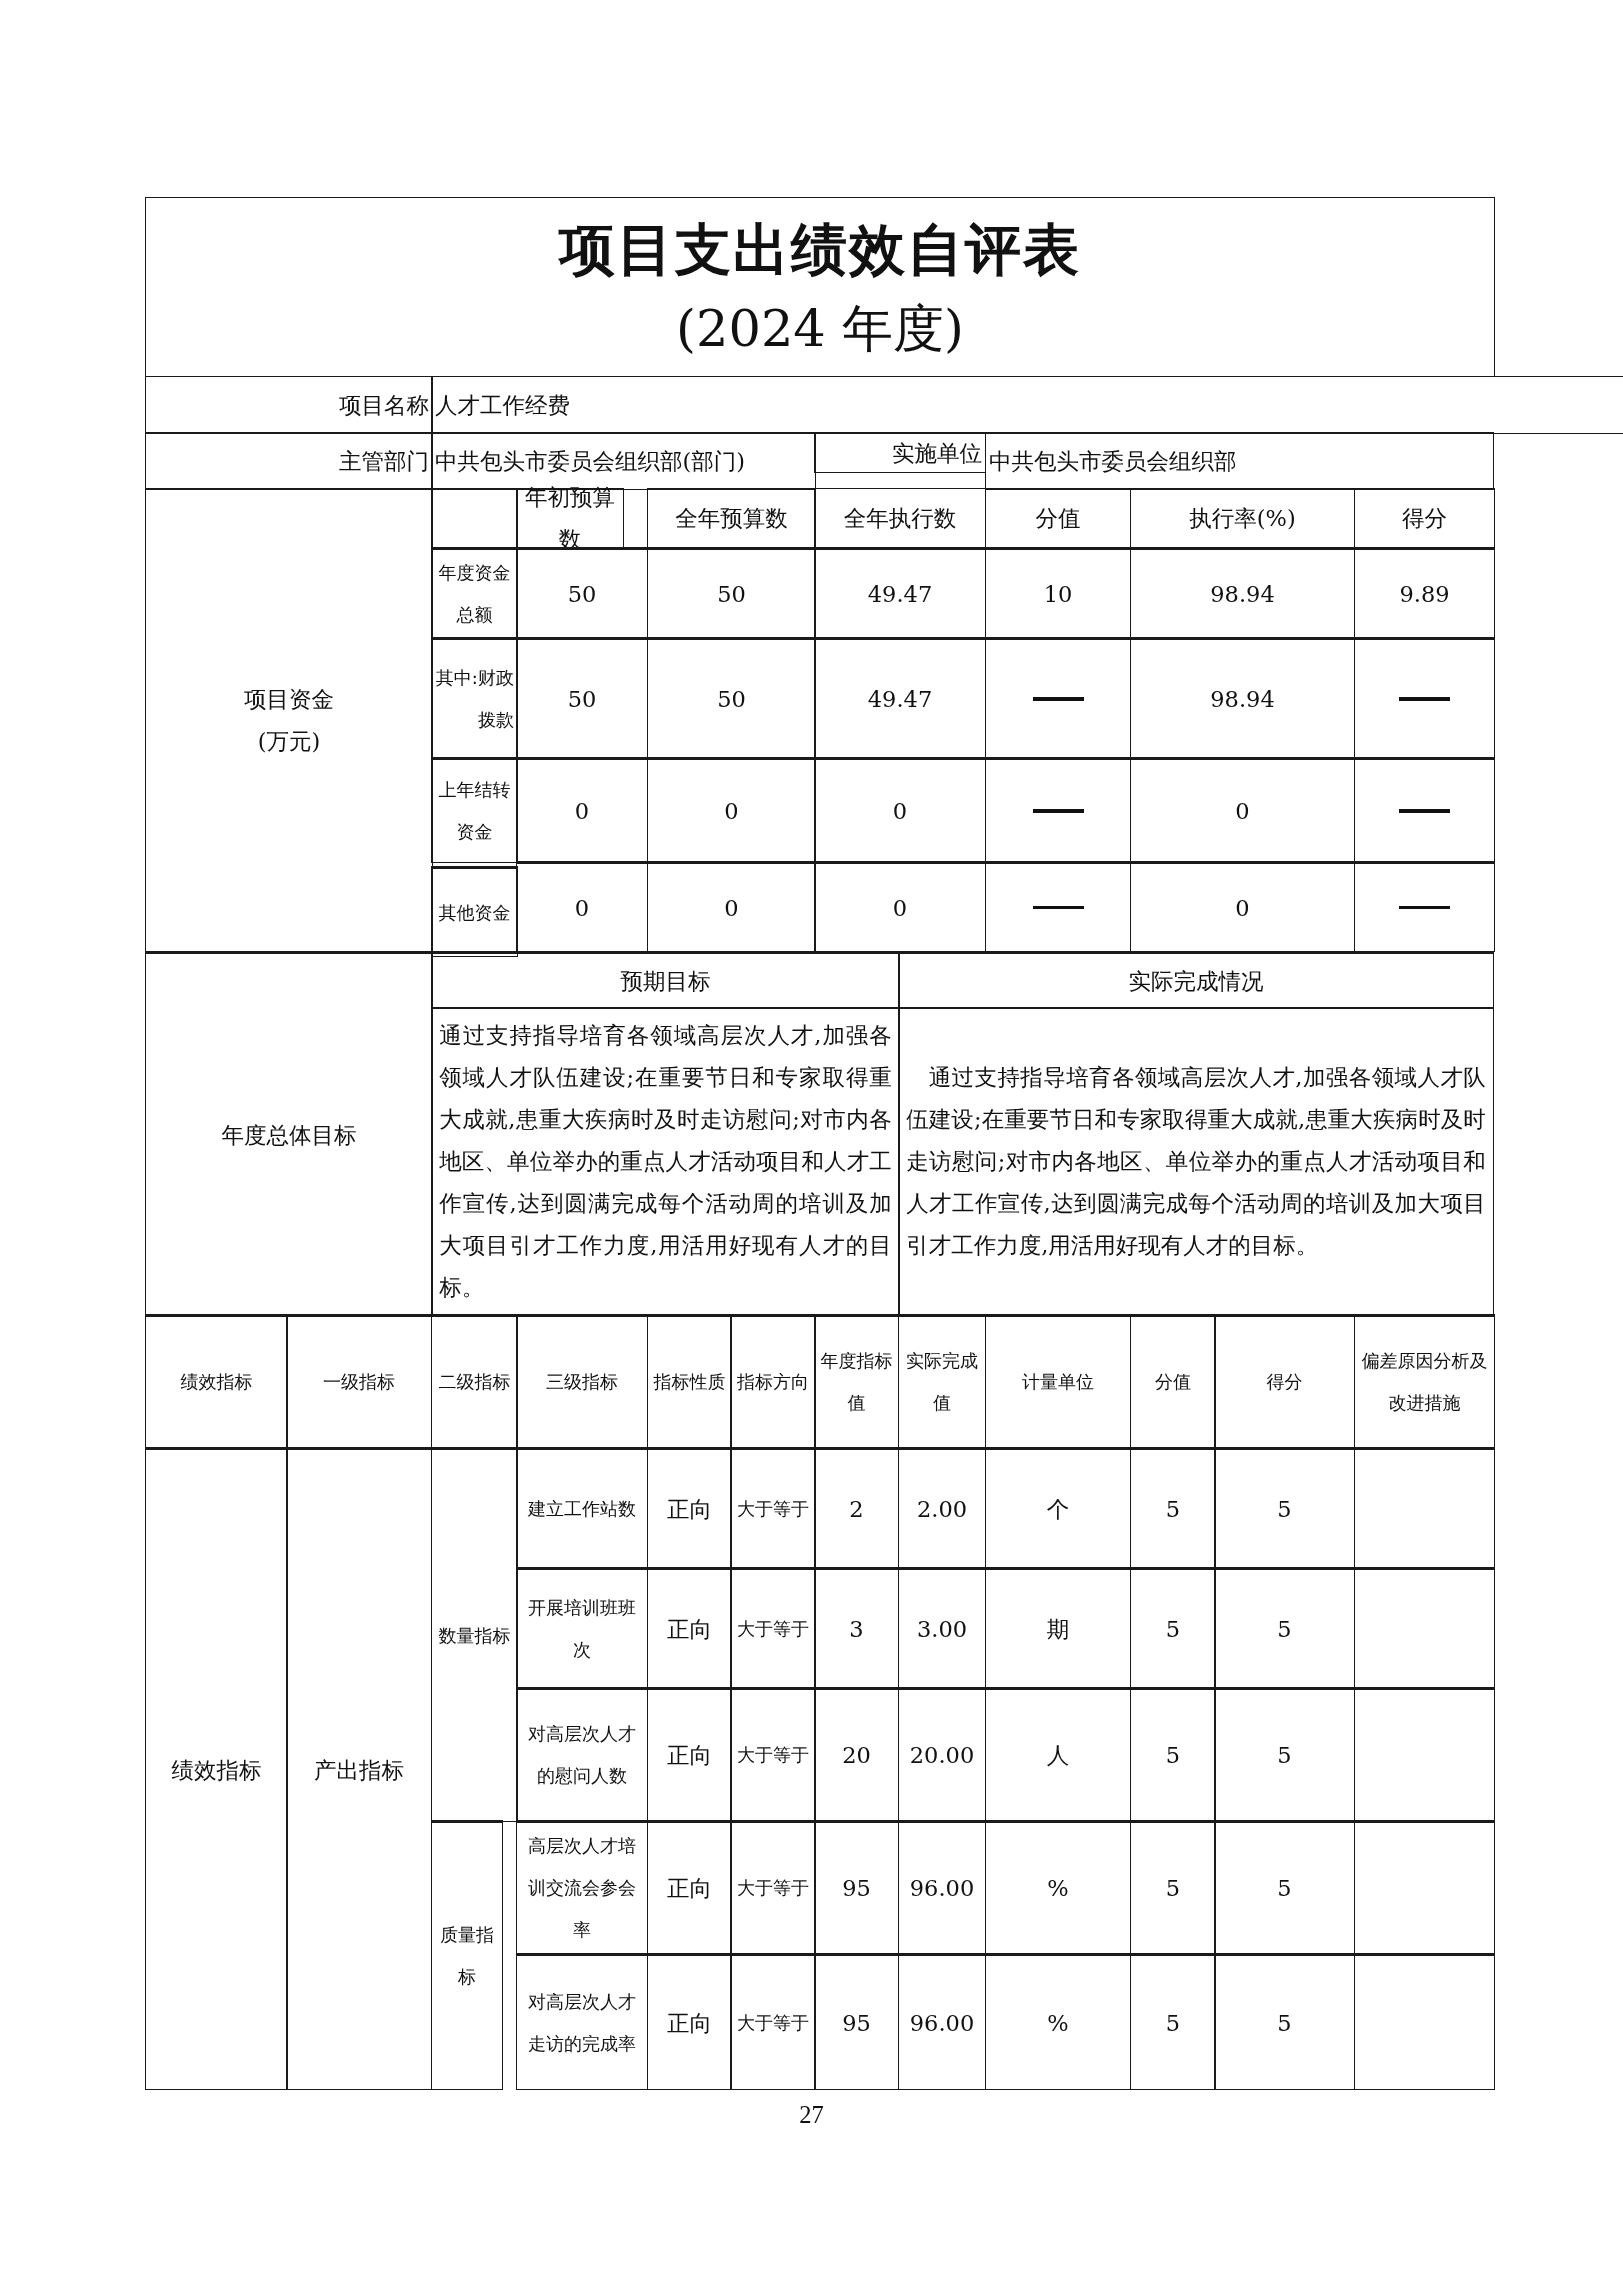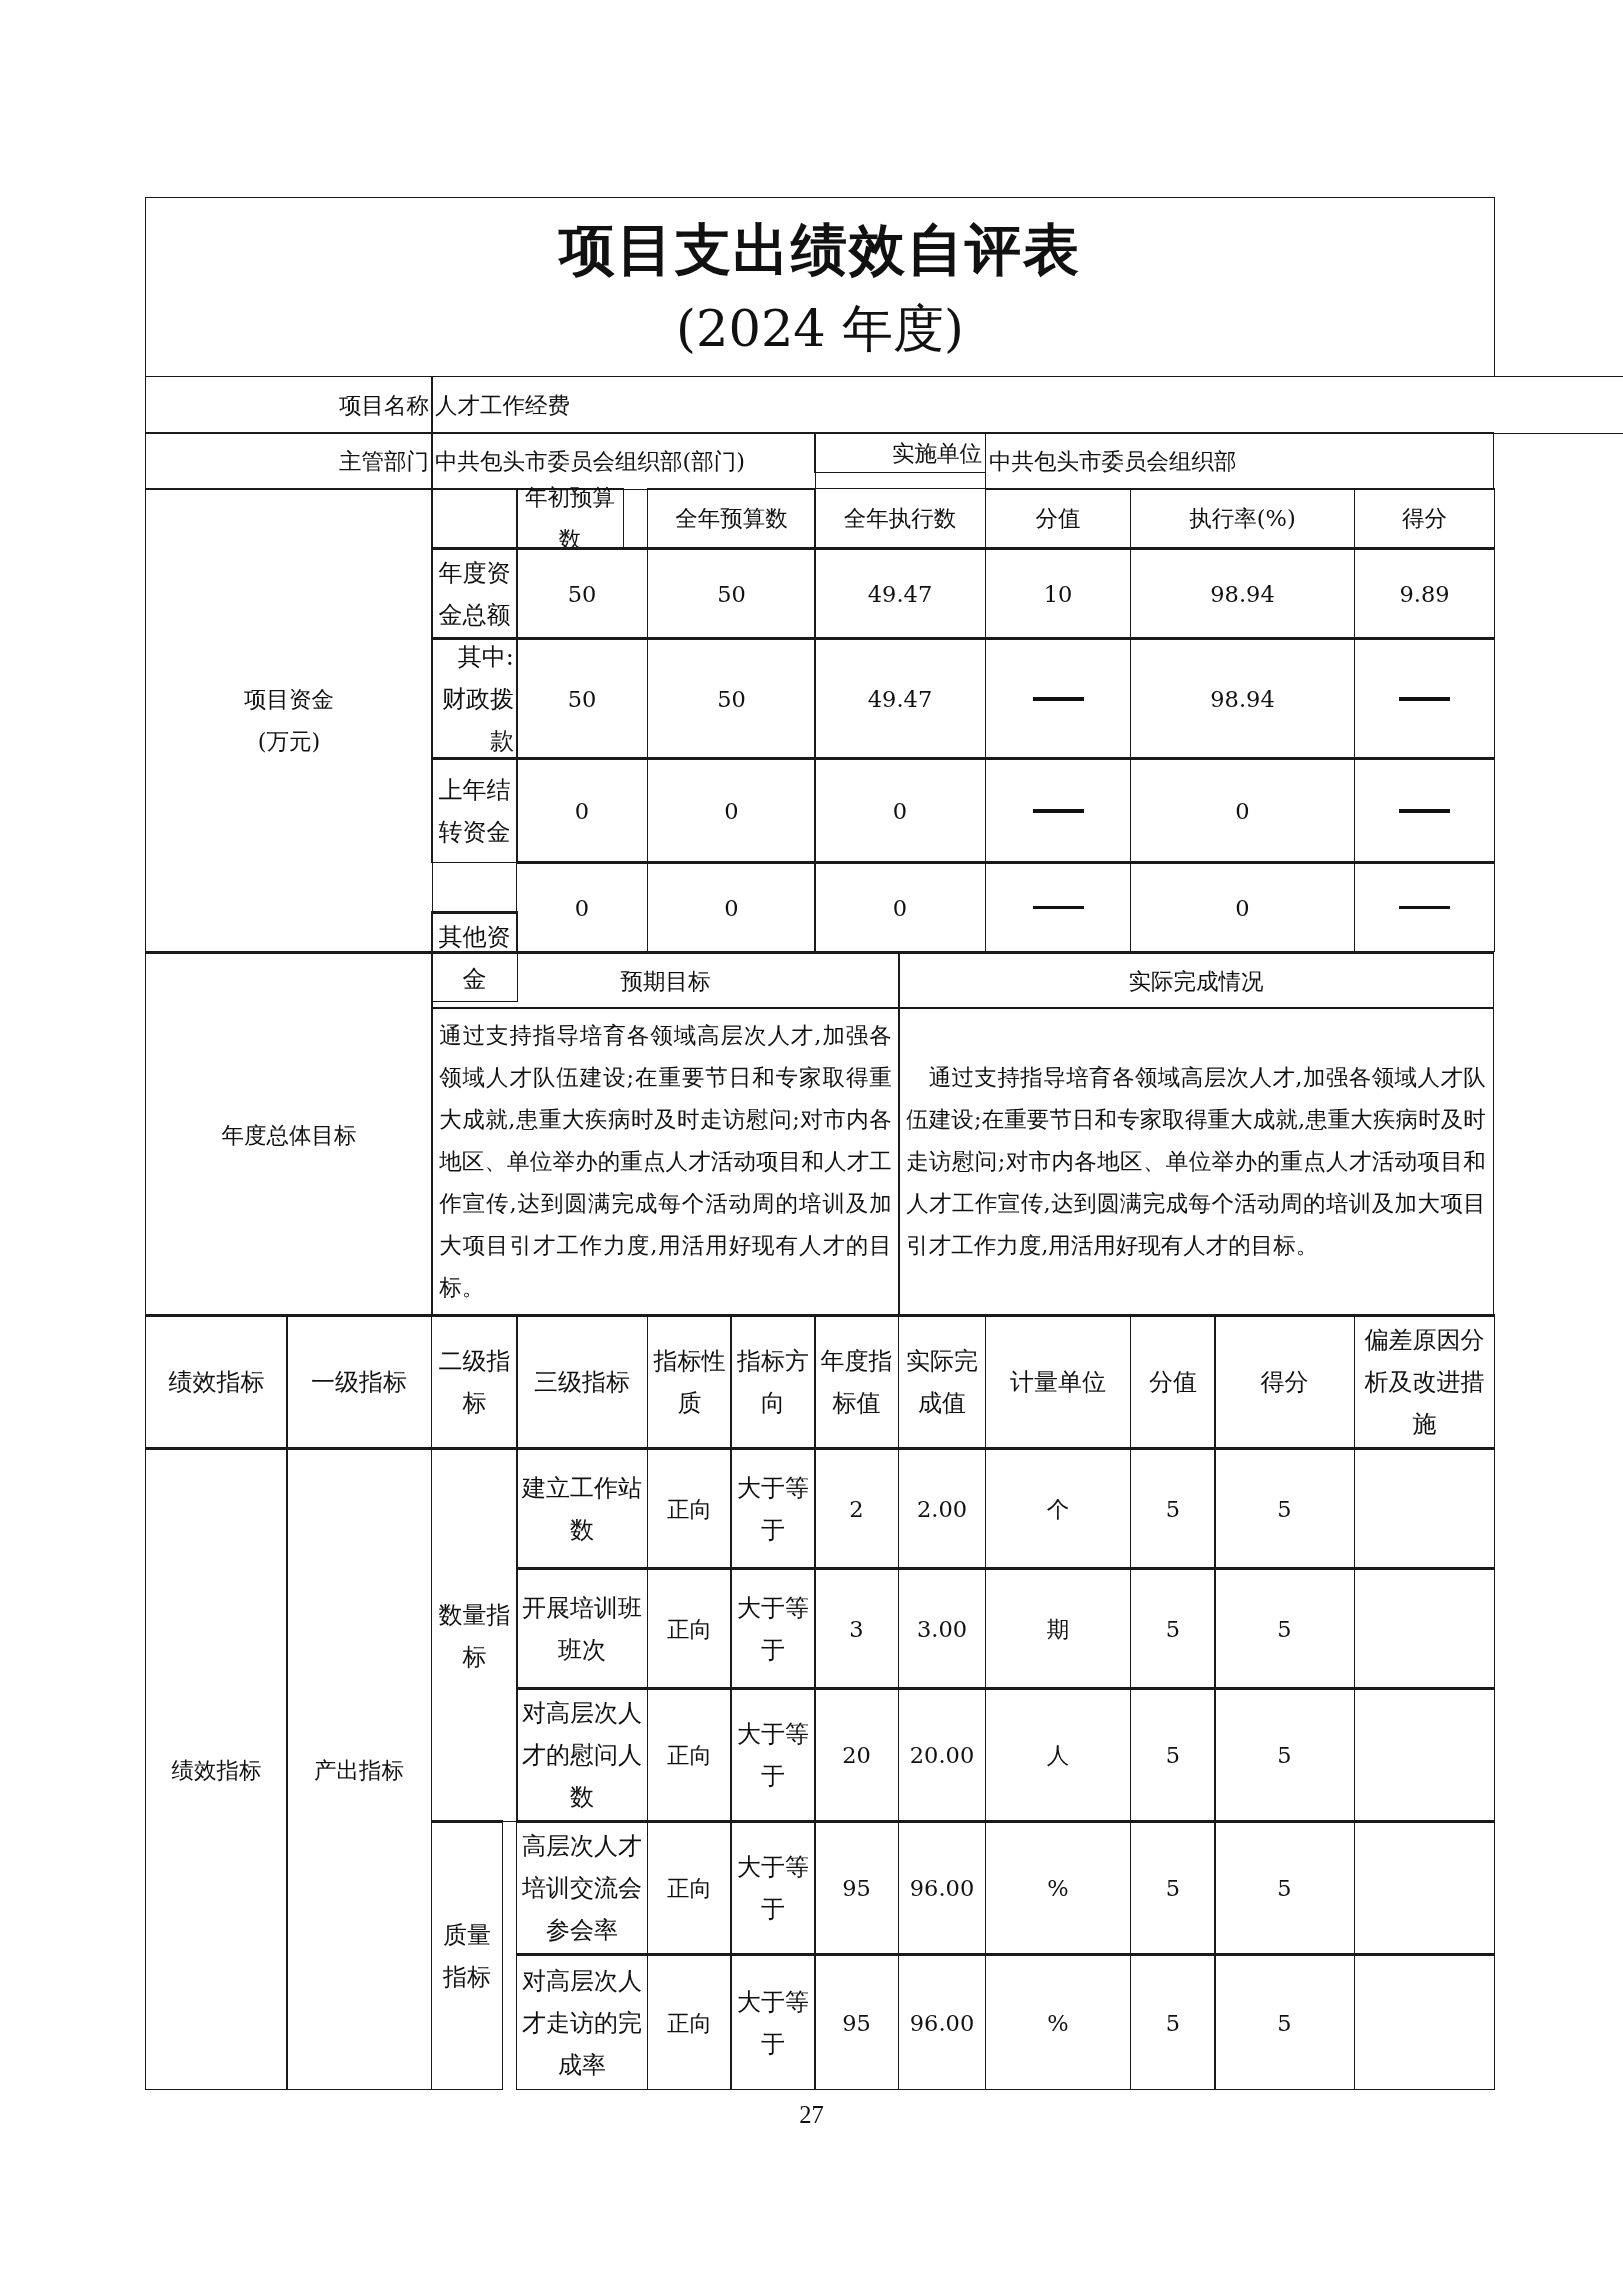--- a/index.html
+++ b/index.html
@@ -4,21 +4,21 @@
 <style>
   html, body { margin:0; padding:0; background:#ffffff; }
   body { width:1623px; height:2295px; position:relative; overflow:hidden;
          font-family:"DejaVu Serif","Liberation Serif",serif; color:#111; }
   .cell { position:absolute; box-sizing:border-box; border:1.5px solid #1a1a1a;
           display:flex; align-items:center; justify-content:center; text-align:center;
           font-size:22.5px; line-height:42px; padding:0 3.1px; }
   .cell.thick-t { border-top-width:3.1px; }
   .left { justify-content:flex-start; text-align:left; }
   .right { justify-content:flex-end; text-align:right; }
-  .narrow { font-size:24px; line-height:42px; word-break:break-all; }
+  .narrow { font-size:18px; line-height:42px; word-break:break-all; }
   .dash { display:inline-block; width:51px; height:3.1px; background:#111; }
   .title1 { font-size:56px; font-weight:bold; line-height:82px; letter-spacing:2px; }
   .title2 { font-size:51px; line-height:77px; }
   .goal-text { font-size:22.5px; line-height:42px; text-align:justify; padding:0 4.1px; }
   .pagenum { position:absolute; left:0; width:100%; top:2101px; text-align:center;
              font-family:"Liberation Serif",serif; font-size:24.5px; }
 </style>
 </head>
 <body>
 
@@ -67,21 +67,21 @@
     <div class="cell thick-t" style="left: 516px; top: 757px; width: 132px; height: 106px;">0</div>
     <div class="cell thick-t" style="left: 647px; top: 757px; width: 169px; height: 106px;">0</div>
     <div class="cell thick-t" style="left: 814px; top: 757px; width: 172px; height: 106px;">0</div>
     <div class="cell thick-t" style="left: 985px; top: 757px; width: 146px; height: 106px;">
       <span class="dash"></span>
     </div>
     <div class="cell thick-t" style="left: 1130px; top: 757px; width: 225px; height: 106px;">0</div>
     <div class="cell thick-t" style="left: 1354px; top: 757px; width: 141px; height: 106px;">
       <span class="dash"></span>
     </div>
-    <div class="cell narrow thick-t" style="left: 431px; top: 911px; width: 87px; height: 91px;">其他资金</div>
+    <div class="cell narrow thick-t" style="left: 431px; top: 866px; width: 87px; height: 91px;">其他资金</div>
     <div class="cell thick-t" style="left: 516px; top: 861px; width: 132px; height: 91px;">0</div>
     <div class="cell thick-t" style="left: 647px; top: 861px; width: 169px; height: 91px;">0</div>
     <div class="cell thick-t" style="left: 814px; top: 861px; width: 172px; height: 91px;">0</div>
     <div class="cell thick-t" style="left: 985px; top: 861px; width: 146px; height: 91px;">
       <span class="dash"></span>
     </div>
     <div class="cell thick-t" style="left: 1130px; top: 861px; width: 225px; height: 91px;">0</div>
     <div class="cell thick-t" style="left: 1354px; top: 861px; width: 141px; height: 91px;">
       <span class="dash"></span>
     </div>

